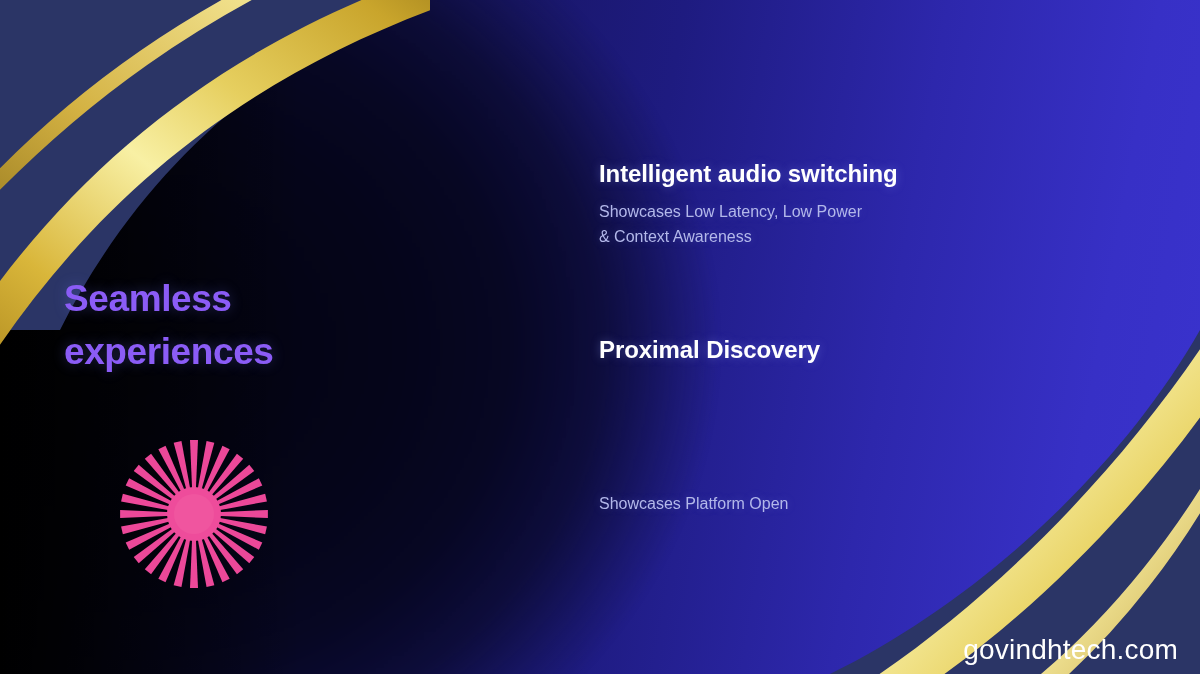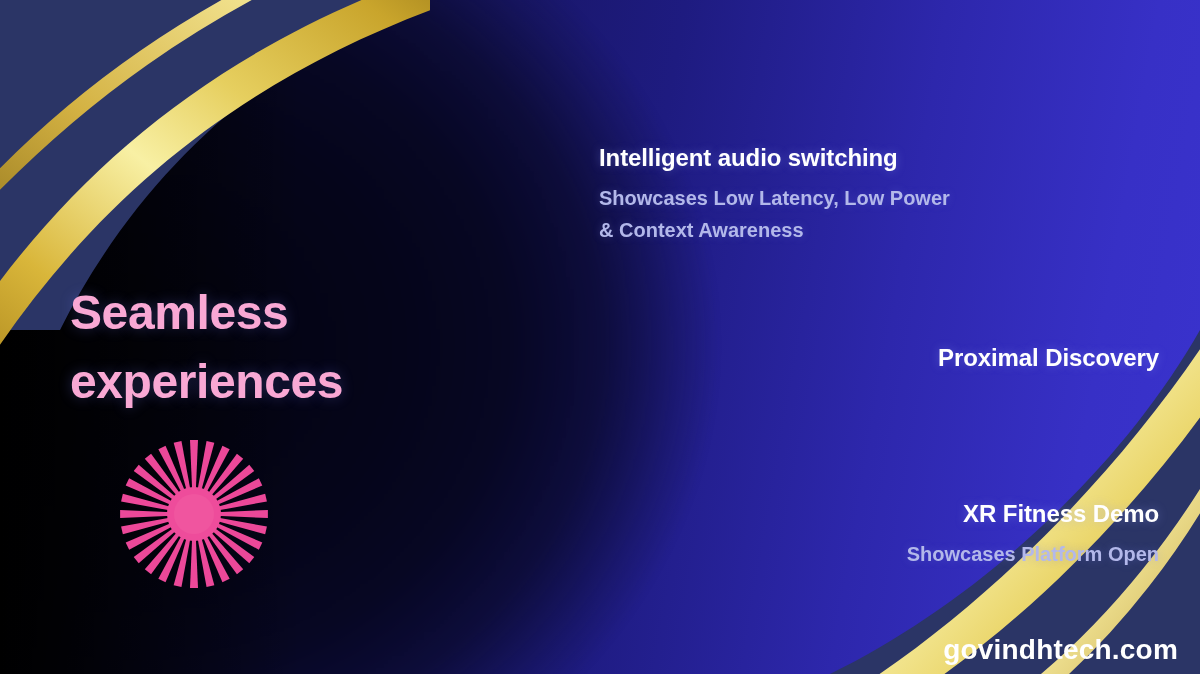--- a/index.html
+++ b/index.html
@@ -62,78 +62,78 @@
   }
 
   
   .left-col {
     position: absolute;
     left: 64px;
     top: 272px;
     width: 430px;
   }
   .headline {
-    color: #f9a8d4;
-    font-size: 48px;
+    color: #8b5cf6;
+    font-size: 37px;
     font-weight: 700;
     line-height: 1.44;
     letter-spacing: -0.4px;
-    margin: 6px;
+    margin: 0;
     white-space: pre-line;
     text-shadow: 0 0 14px rgba(120,130,255,0.30);
   }
   .mark-wrap {
     position: absolute;
     left: 118px;
     top: 438px;
     width: 152px;
     height: 152px;
   }
   .mark-wrap svg { display: block; }
 
   
   .right-col {
     position: absolute;
     left: 599px;
     top: 143px;
     width: 560px;
   }
-  .feature { margin-bottom: 0; }
-  .feature + .feature { margin-top: 12px; text-align: right; }
+  .feature { margin-bottom: 0; margin-top: 16px; }
+  .feature + .feature { margin-top: 4px; }
   .feature-1 { position: absolute; top: 0;   left: 0; width: 560px; }
   .feature-2 { position: absolute; top: 188px; left: 0; width: 560px; }
   .feature-3 { position: absolute; top: 344px; left: 0; width: 560px; }
 
   .feature-title {
     color: #ffffff;
     font-size: 24px;
     font-weight: 700;
     letter-spacing: -0.1px;
     line-height: 1.25;
     margin: 0 0 10px 0;
     text-shadow: 0 0 10px rgba(150,160,255,0.35);
   }
   .feature-desc {
     color: #b3b8ea;
-    font-size: 20px;
-    font-weight: 700;
+    font-size: 16px;
+    font-weight: 400;
     line-height: 1.58;
     margin: 0;
     white-space: pre-line;
     text-shadow: 0 0 8px rgba(120,130,230,0.30);
   }
 
   
   .watermark {
     position: absolute;
     right: 22px;
     bottom: 10px;
     color: #ffffff;
     font-size: 28px;
-    font-weight: 700;
+    font-weight: 400;
     letter-spacing: 0.2px;
     line-height: 1;
   }
 </style>
 </head>
 <body>
 
 <div id="slide">
 
   <div class="bg-base"></div>
@@ -243,21 +243,20 @@
       <div class="feature-title">Intelligent audio switching</div>
       <div class="feature-desc">Showcases Low Latency, Low Power
 &amp; Context Awareness</div>
     </div>
 
     <div class="feature feature-2">
       <div class="feature-title">Proximal Discovery</div>
     </div>
 
     <div class="feature feature-3">
-      <div class="feature-title">XR Fitness Demo</div>
       <div class="feature-desc">Showcases Platform Open</div>
     </div>
 
   </div>
 
   <div class="watermark">govindhtech.com</div>
 
 </div>
 
 </body></html>

